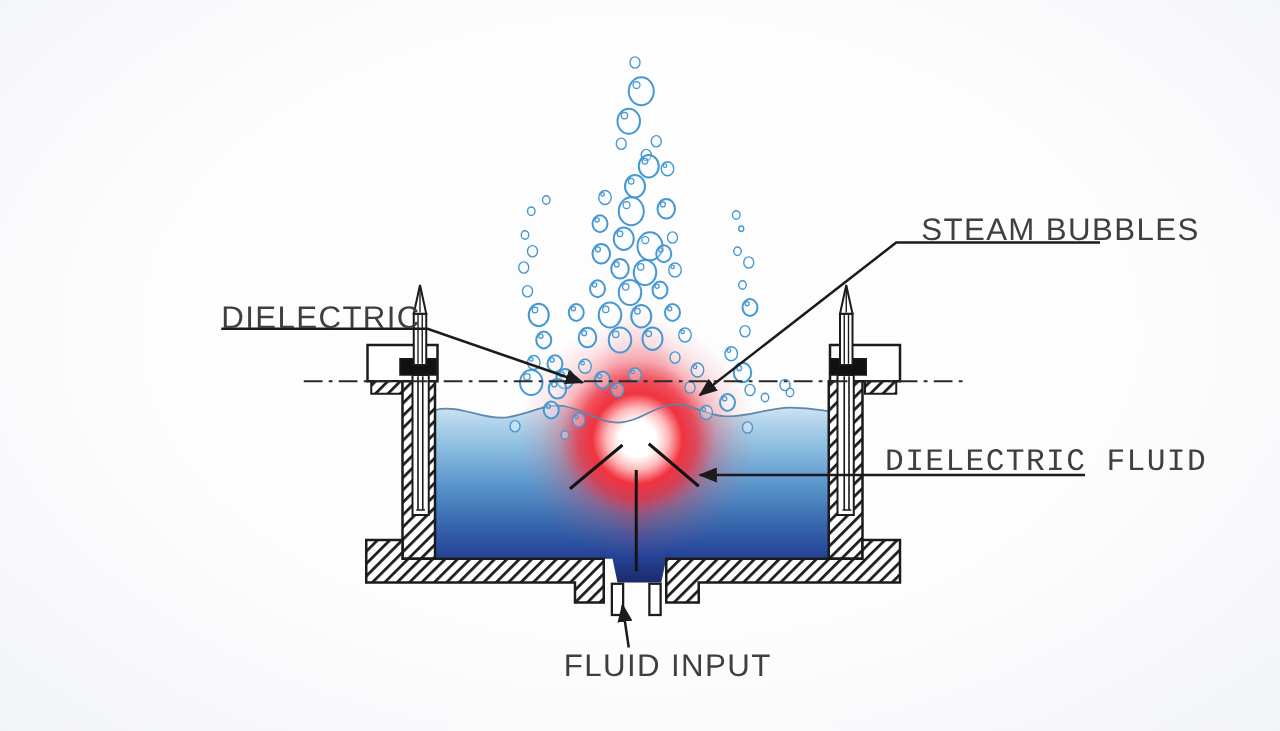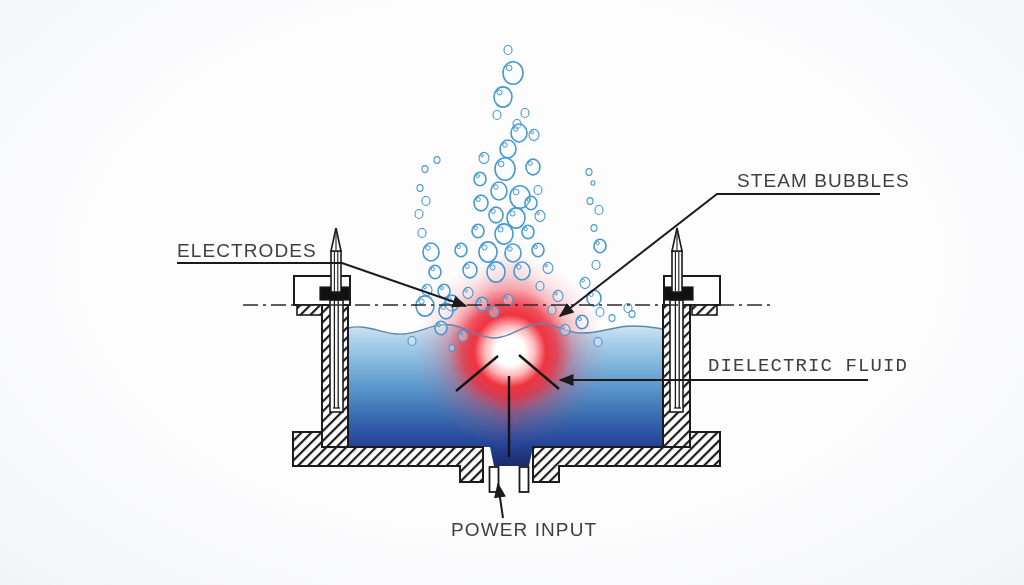--- a/index.html
+++ b/index.html
@@ -8,21 +8,21 @@
     background:#ffffff;
     font-family:"Liberation Sans", sans-serif;
   }
   .stage{
     position:relative;width:1024px;height:585px;
     background:radial-gradient(ellipse at 50% 45%, #fdfdfe 55%, #f3f4f6 100%);
   }
   .stage svg{position:absolute;left:0;top:0;}
   .label{
     position:absolute;
-    font-size:19px;
+    font-size:25px;
     letter-spacing:1.1px;
     color:#3f3f3f;
     white-space:nowrap;
     font-weight:400;
   }
   .lbl-electrodes{left:177px;top:240px;}
   .lbl-steam{left:737px;top:170px;}
   .lbl-dielectric{left:708px;top:355px;font-family:Liberation Mono, monospace;}
   .lbl-power{left:451px;top:519px;}
 </style>
@@ -260,18 +260,18 @@
   </g>
 
   <g stroke="#1b1b1b" stroke-width="2" fill="none">
     <path d="M177,263 H342 L466,306" marker-end="url(#arrow)"></path>
     <path d="M880,194 H717 L560,316" marker-end="url(#arrow)"></path>
     <path d="M868,380 H560" marker-end="url(#arrow)"></path>
     <path d="M503,518 L498,484" marker-end="url(#arrow)"></path>
   </g>
 </svg>
 
-<div class="label lbl-electrodes">ELECTRODES</div>
+<div class="label lbl-electrodes">DIELECTRIC</div>
 <div class="label lbl-steam">STEAM BUBBLES</div>
 <div class="label lbl-dielectric">DIELECTRIC FLUID</div>
-<div class="label lbl-power">POWER INPUT</div>
+<div class="label lbl-power">FLUID INPUT</div>
 
 </div>
 
 </body></html>

